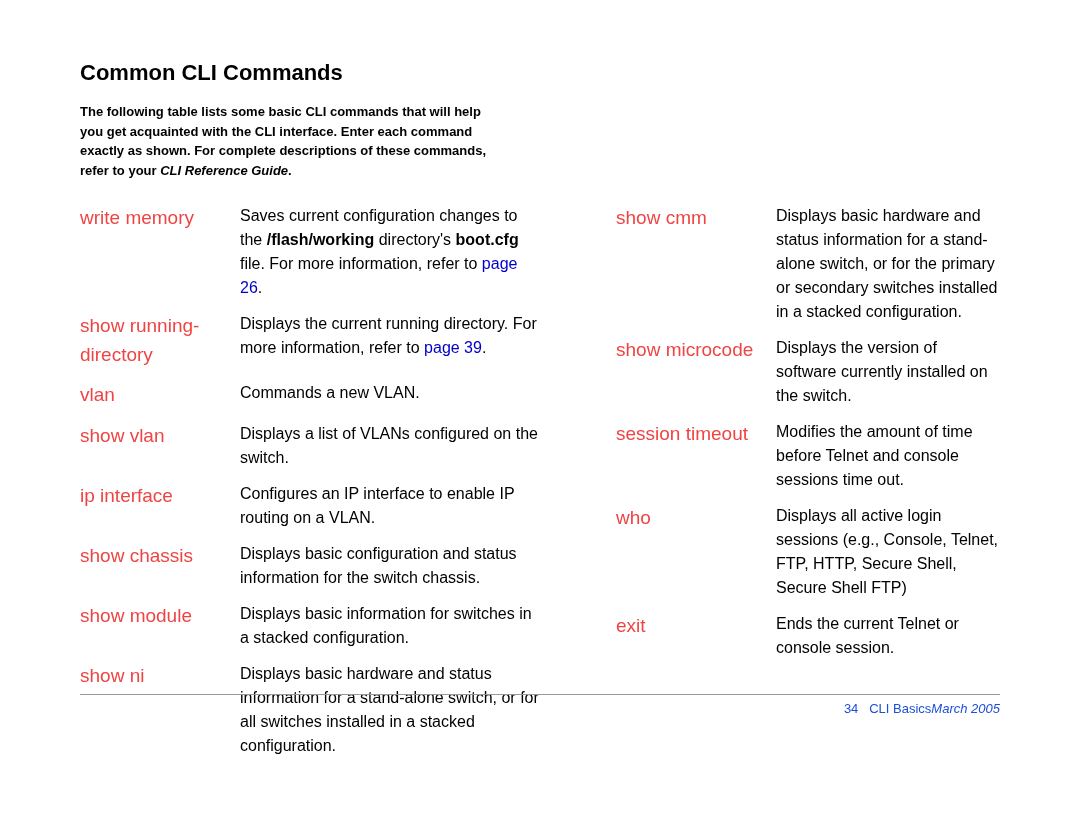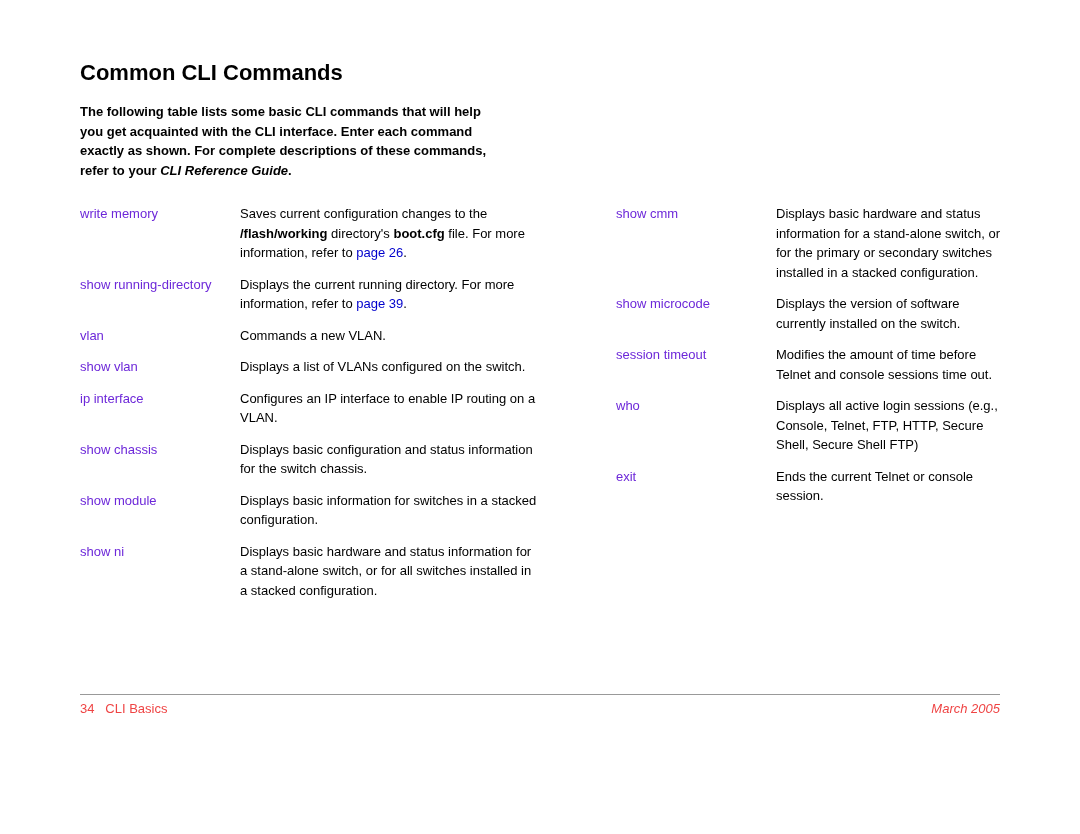--- a/index.html
+++ b/index.html
@@ -66,52 +66,52 @@
     }
 
     .command-row {
       display: flex;
       margin-bottom: 12px;
       align-items: flex-start;
     }
 
     .command-name {
       flex: 0 0 160px;
-      color: #6d28d9;
-      font-size: 13px;
+      color: #ef4444;
+      font-size: 19px;
       font-weight: normal;
       padding-right: 12px;
       line-height: 1.5;
     }
 
     .command-desc {
       flex: 1;
-      font-size: 13px;
+      font-size: 16px;
       line-height: 1.5;
       color: #000000;
     }
 
     .command-desc strong {
       font-weight: bold;
     }
 
     .command-desc a {
       color: #0000cc;
       text-decoration: none;
     }
 
     .footer {
       position: absolute;
       bottom: 30px;
       left: 80px;
       right: 80px;
       display: flex;
-      justify-content: space-between;
-      font-size: 13px;
-      color: #ef4444;
+      justify-content: flex-end;
+      font-size: 13px;
+      color: #1d4ed8;
       border-top: 1px solid #999;
       padding-top: 6px;
     }
 
     .footer-left {
       font-size: 13px;
     }
 
     .footer-right {
       font-size: 13px;

